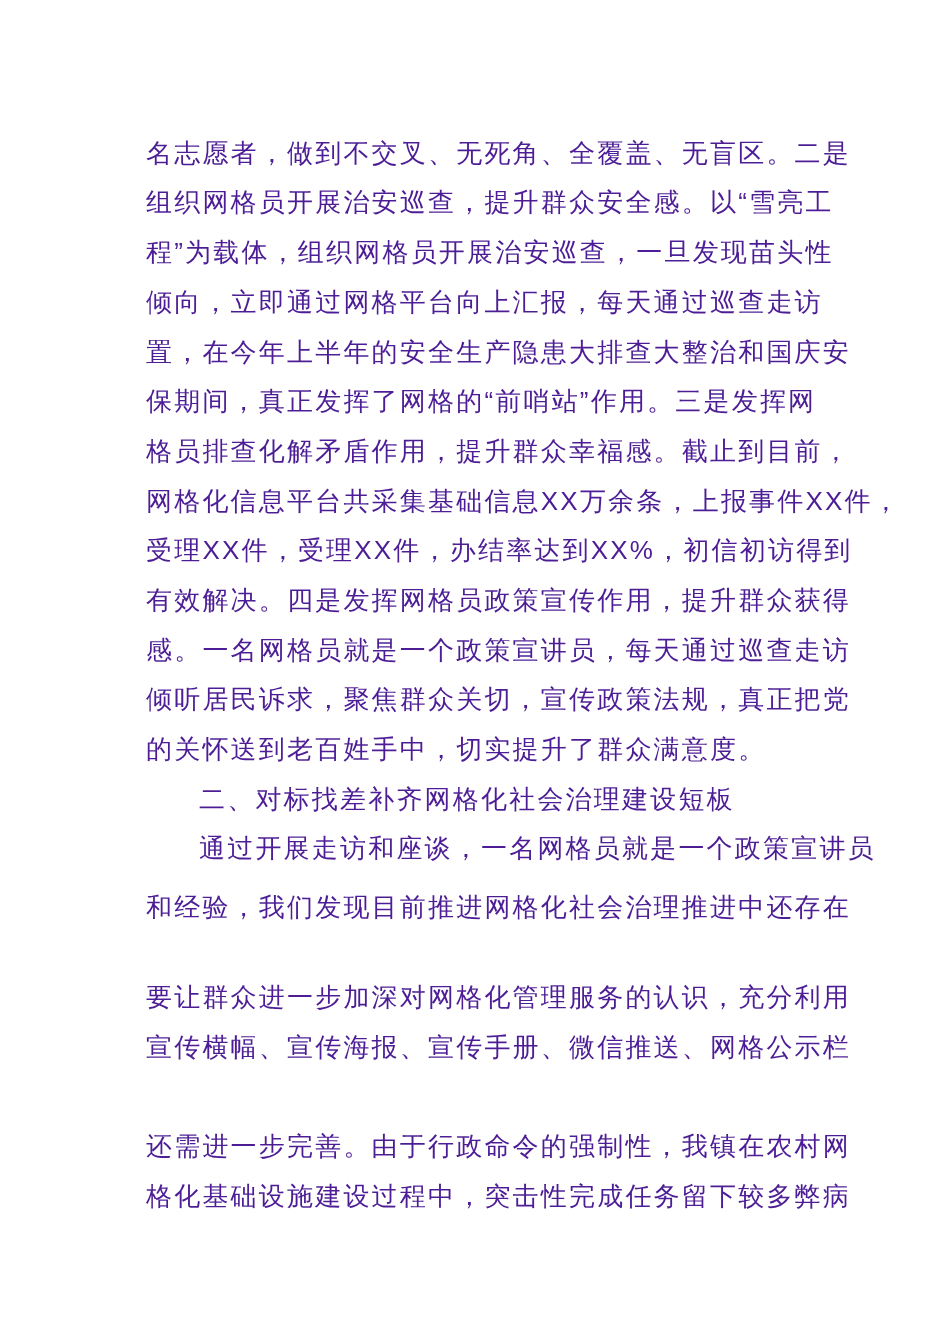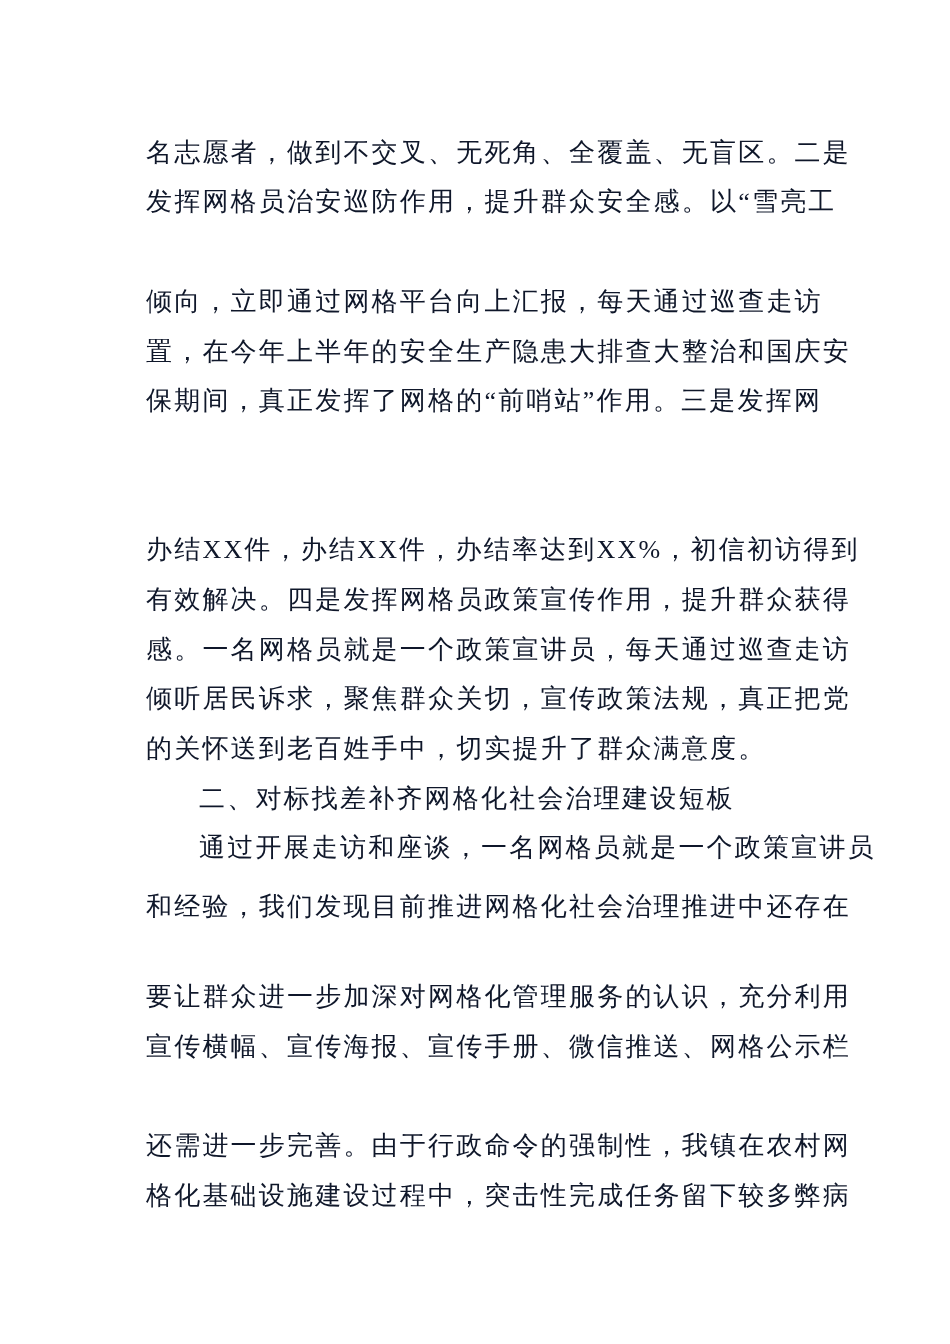--- a/index.html
+++ b/index.html
@@ -4,38 +4,41 @@
   <style>
     html, body { margin: 0; padding: 0; background: #ffffff; }
     body { width: 950px; height: 1344px; position: relative; overflow: hidden; }
     .page { position: absolute; left: 0; top: 0; width: 950px; height: 1344px; background: #fff; }
     .line {
       position: absolute;
       left: 146px;
       width: 680px;
       height: 40px;
       line-height: 40px;
-      font-family: Liberation Serif, serif;
+      font-family: Liberation Sans, sans-serif;
       font-size: 26px;
-      color: #0f172a;
+      color: #4c1d95;
       white-space: nowrap;
       letter-spacing: 2.2px;
     }
     .indent { left: 199px; }
   </style>
 </head>
 <body>
 
 <div class="page">
   <div class="line" style="top:133px">名志愿者，做到不交叉、无死角、全覆盖、无盲区。二是</div>
-  <div class="line" style="top:182px">发挥网格员治安巡防作用，提升群众安全感。以“雪亮工</div>
+  <div class="line" style="top:182px">组织网格员开展治安巡查，提升群众安全感。以“雪亮工</div>
+  <div class="line" style="top:232px">程”为载体，组织网格员开展治安巡查，一旦发现苗头性</div>
   <div class="line" style="top:282px">倾向，立即通过网格平台向上汇报，每天通过巡查走访</div>
   <div class="line" style="top:332px">置，在今年上半年的安全生产隐患大排查大整治和国庆安</div>
   <div class="line" style="top:381px">保期间，真正发挥了网格的“前哨站”作用。三是发挥网</div>
-  <div class="line" style="top:530px">办结XX件，办结XX件，办结率达到XX%，初信初访得到</div>
+  <div class="line" style="top:431px">格员排查化解矛盾作用，提升群众幸福感。截止到目前，</div>
+  <div class="line" style="top:481px">网格化信息平台共采集基础信息XX万余条，上报事件XX件，</div>
+  <div class="line" style="top:530px">受理XX件，受理XX件，办结率达到XX%，初信初访得到</div>
   <div class="line" style="top:580px">有效解决。四是发挥网格员政策宣传作用，提升群众获得</div>
   <div class="line" style="top:630px">感。一名网格员就是一个政策宣讲员，每天通过巡查走访</div>
   <div class="line" style="top:679px">倾听居民诉求，聚焦群众关切，宣传政策法规，真正把党</div>
   <div class="line" style="top:729px">的关怀送到老百姓手中，切实提升了群众满意度。</div>
   <div class="line indent" style="top:779px">二、对标找差补齐网格化社会治理建设短板</div>
   <div class="line indent" style="top:828px">通过开展走访和座谈，一名网格员就是一个政策宣讲员</div>
   <div class="line" style="top:887px">和经验，我们发现目前推进网格化社会治理推进中还存在</div>
   <div class="line" style="top:977px">要让群众进一步加深对网格化管理服务的认识，充分利用</div>
   <div class="line" style="top:1027px">宣传横幅、宣传海报、宣传手册、微信推送、网格公示栏</div>
   <div class="line" style="top:1126px">还需进一步完善。由于行政命令的强制性，我镇在农村网</div>

